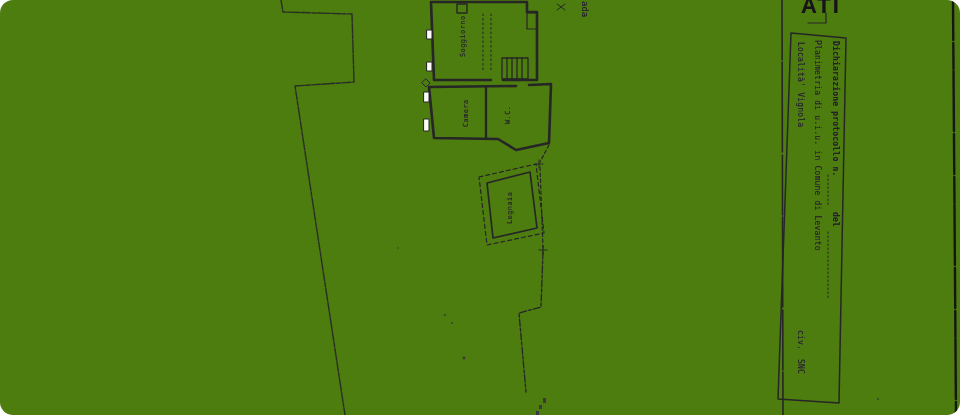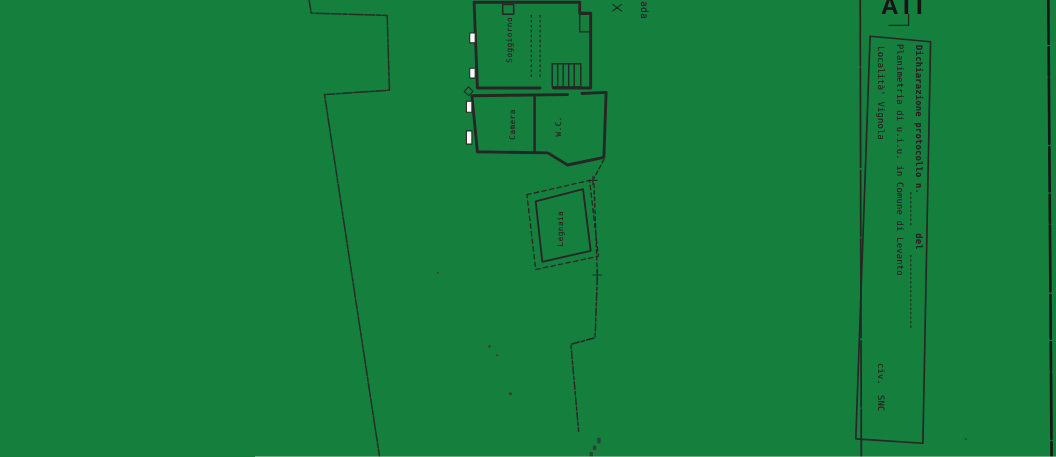--- a/index.html
+++ b/index.html
@@ -1,17 +1,17 @@
 <!DOCTYPE html>
 <html><head>
 <meta charset="utf-8">
 <style>
   html,body{margin:0;padding:0;}
   #canvas{position:relative;width:960px;height:415px;overflow:hidden;
-    background:#15803d;font-family:"DejaVu Sans Mono",monospace;color:#1d1d1d;}
+    background:#4d7c0f;font-family:"DejaVu Sans Mono",monospace;color:#1d1d1d;border-radius:13px;}
   #plan-svg{position:absolute;left:0;top:0;}
   .txt{position:absolute;white-space:nowrap;color:#232323;text-shadow:0 0 .5px #444;}
   .vcw{transform:rotate(90deg);transform-origin:0 0;}
   .vccw{transform:rotate(-90deg);transform-origin:0 0;}
   .room{font-size:7px;letter-spacing:.4px;font-family:"DejaVu Sans Mono",monospace;}
   .tb{font-size:8px;letter-spacing:.2px;}
   .tb-bold{font-weight:bold;}
   #ati{left:801px;top:-7px;font-family:"Liberation Sans",sans-serif;
        font-weight:bold;font-size:22px;letter-spacing:2px;color:#151515;}
   #tb-line1{left:840px;top:41px;}

